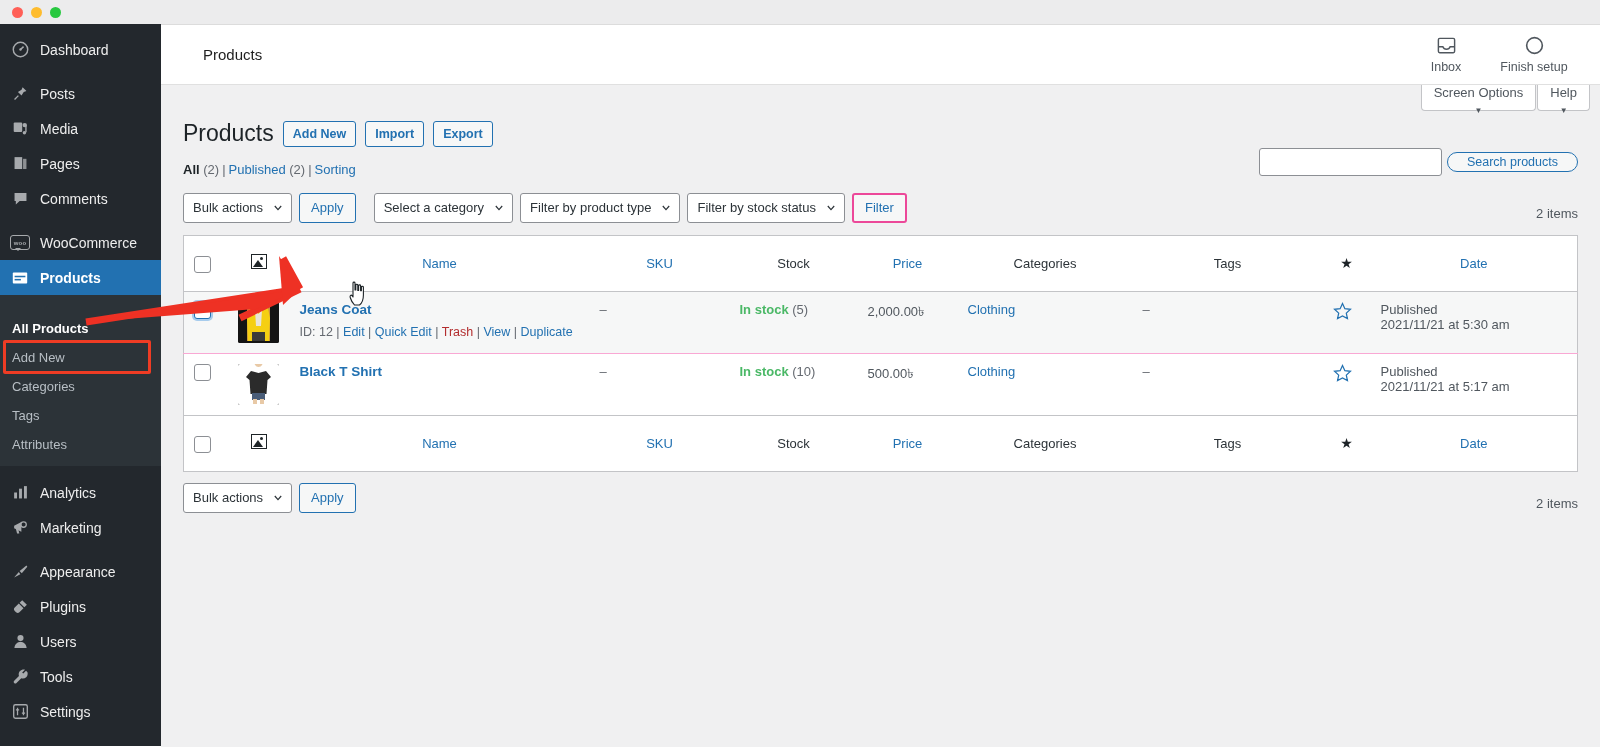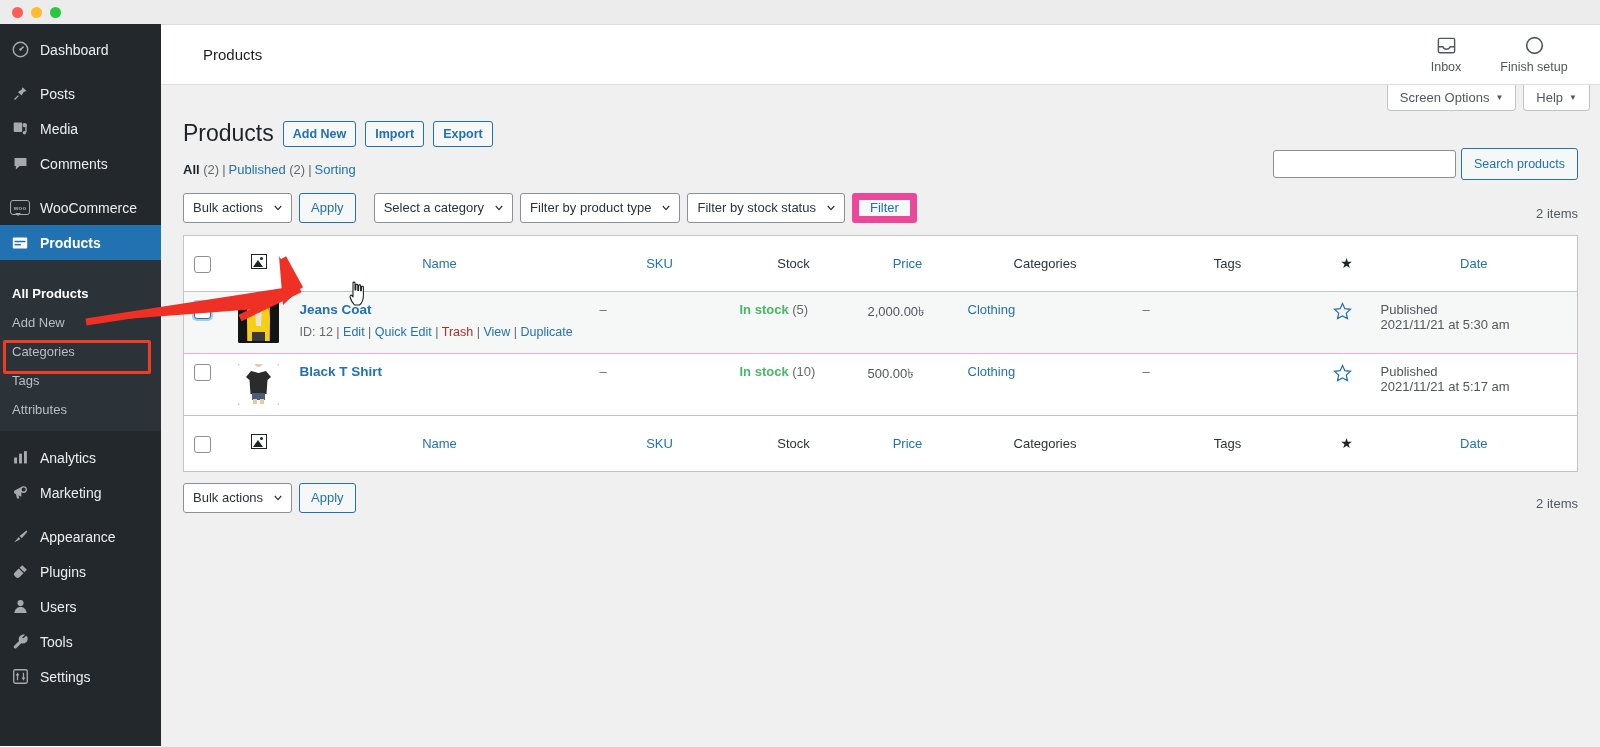--- a/index.html
+++ b/index.html
@@ -99,21 +99,21 @@
   
   .so-row {
     height: 30px; display: flex; justify-content: flex-end;
     align-items: flex-start; padding-right: 10px;
   }
   .so-tab {
     height: 26px; padding: 0 12px;
     background: #fff; border: 1px solid #c3c4c7; border-top: none;
     border-radius: 0 0 4px 4px;
     display: flex; align-items: center; gap: 6px;
-    font-size: 13px; color: #50575e; margin-left: 7px;
+    font-size: 13px; color: #50575e; margin-left: 1px; flex-direction: column;
   }
   .caret { font-size: 8px; color: #50575e; }
 
   
   .wrap { padding: 4px 22px 0 22px; position: relative; }
   .page-head { display: flex; align-items: center; gap: 9px; }
   .page-title { font-size: 23px; font-weight: 400; color: #1d2327; line-height: 1.3; }
   .btn {
     height: 26px; padding: 0 9px;
     border: 1px solid #2271b1; border-radius: 3px;
@@ -135,22 +135,22 @@
     position: absolute; right: 22px; top: 33px;
     display: flex; align-items: center; gap: 5px;
   }
   .search-input {
     width: 183px; height: 28px;
     border: 1px solid #8c8f94; border-radius: 3px;
     background: #fff; font-size: 13px; padding: 0 8px;
     font-family: "Liberation Sans", sans-serif;
   }
   .search-btn {
-    height: 32px; padding: 0 12px;
-    border: 1px solid #2271b1; border-radius: 3px;
+    height: 20px; padding: 0 19px;
+    border: 1px solid #2271b1; border-radius: 14px;
     background: #f6f7f7; color: #2271b1; font-size: 12.5px;
     display: inline-flex; align-items: center;
     font-family: "Liberation Sans", sans-serif;
   }
 
   
   .tablenav { display: flex; align-items: center; margin-top: 16px; position: relative; }
   .select {
     height: 30px; border: 1px solid #8c8f94; border-radius: 3px;
     background: #fff; color: #2c3338; font-size: 13px;
@@ -164,21 +164,21 @@
   }
   .btn-apply {
     height: 30px; padding: 0 11px;
     border: 1px solid #2271b1; border-radius: 3px;
     background: #f6f7f7; color: #2271b1; font-size: 13px;
     display: inline-flex; align-items: center; margin-right: 18px;
     font-family: "Liberation Sans", sans-serif;
   }
   .btn-filter {
     height: 30px; padding: 0 11px;
-    border: 7px solid #ec4899; border-radius: 3px;
+    border: 2px solid #ec4899; border-radius: 3px;
     background: #f6f7f7; color: #2271b1; font-size: 13px;
     display: inline-flex; align-items: center;
     font-family: "Liberation Sans", sans-serif;
   }
   .items-count {
     position: absolute; right: 0; bottom: 2px;
     font-size: 13px; color: #50575e;
   }
 
   
@@ -297,20 +297,29 @@
       <svg width="17" height="17" viewBox="0 0 20 20">
           <rect x="2" y="3" width="10" height="11" rx="1.2" fill="currentColor"></rect>
           <circle cx="15" cy="6" r="2.6" fill="currentColor"></circle>
           <path d="M16.4 6 V14.5" stroke="currentColor" stroke-width="1.6"></path>
           <circle cx="14.6" cy="15" r="2" fill="currentColor"></circle>
         </svg>
     </span>
     <span>Media</span>
   </div>
 
+  <div class="menu-item">
+    <span class="mi-icon">
+      <svg width="17" height="17" viewBox="0 0 20 20">
+          <rect x="3" y="2.5" width="9" height="14" fill="currentColor"></rect>
+          <rect x="13" y="4.5" width="4" height="12" fill="currentColor" opacity=".8"></rect>
+        </svg>
+    </span>
+    <span>Pages</span>
+  </div>
 
   <div class="menu-item">
     <span class="mi-icon">
       <svg width="17" height="17" viewBox="0 0 20 20">
           <path d="M3 3.5 H17 V13 H9 L4.5 17 V13 H3 Z" fill="currentColor"></path>
         </svg>
     </span>
     <span>Comments</span>
   </div>
 

